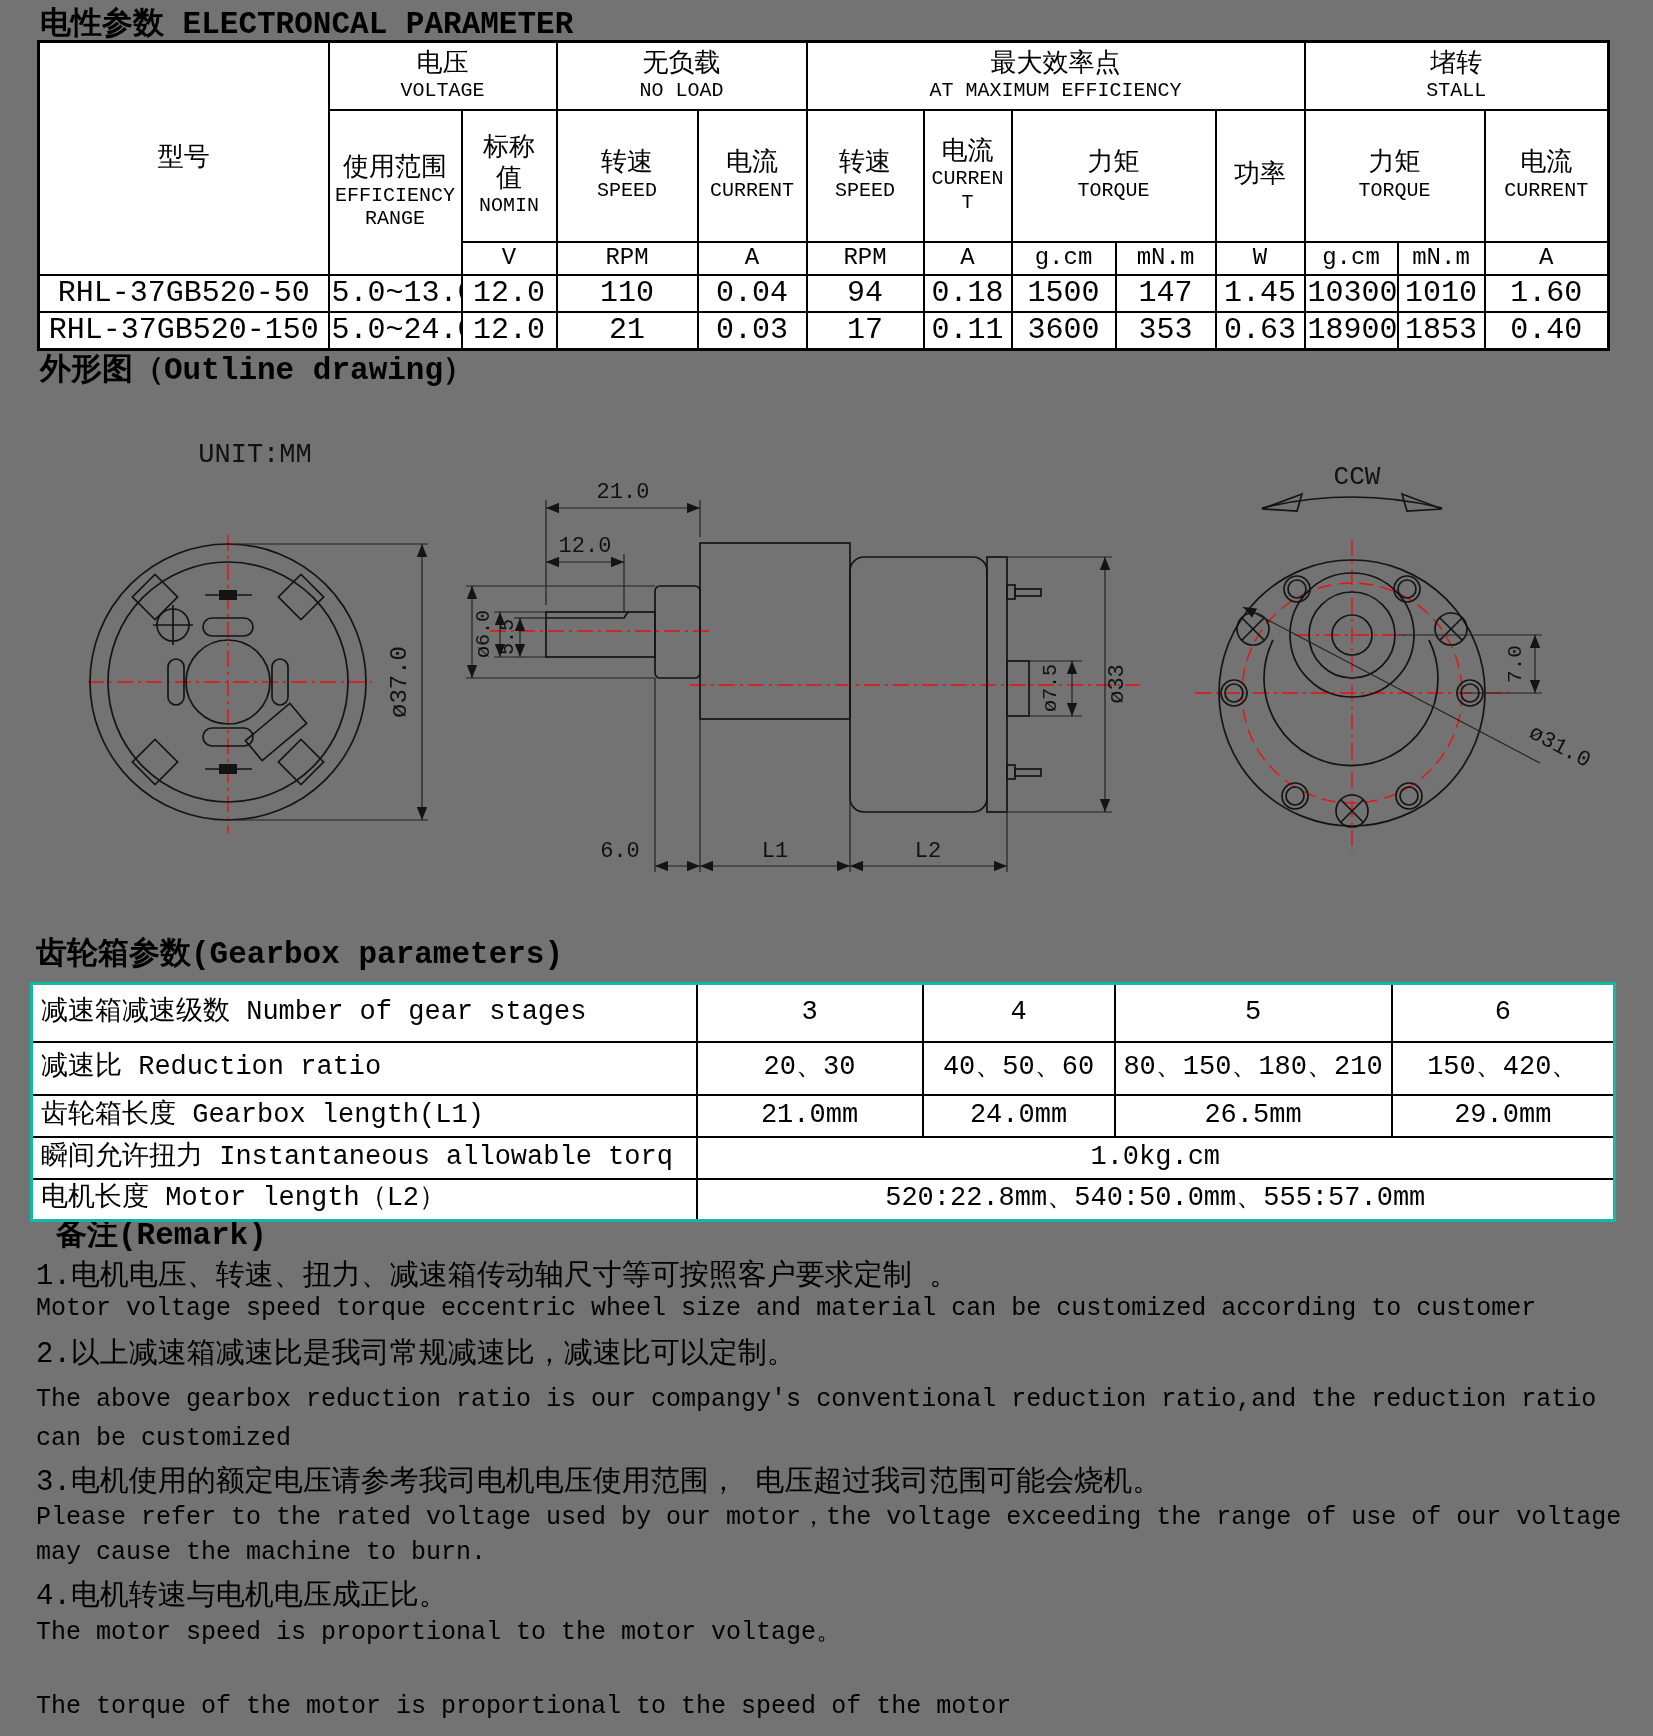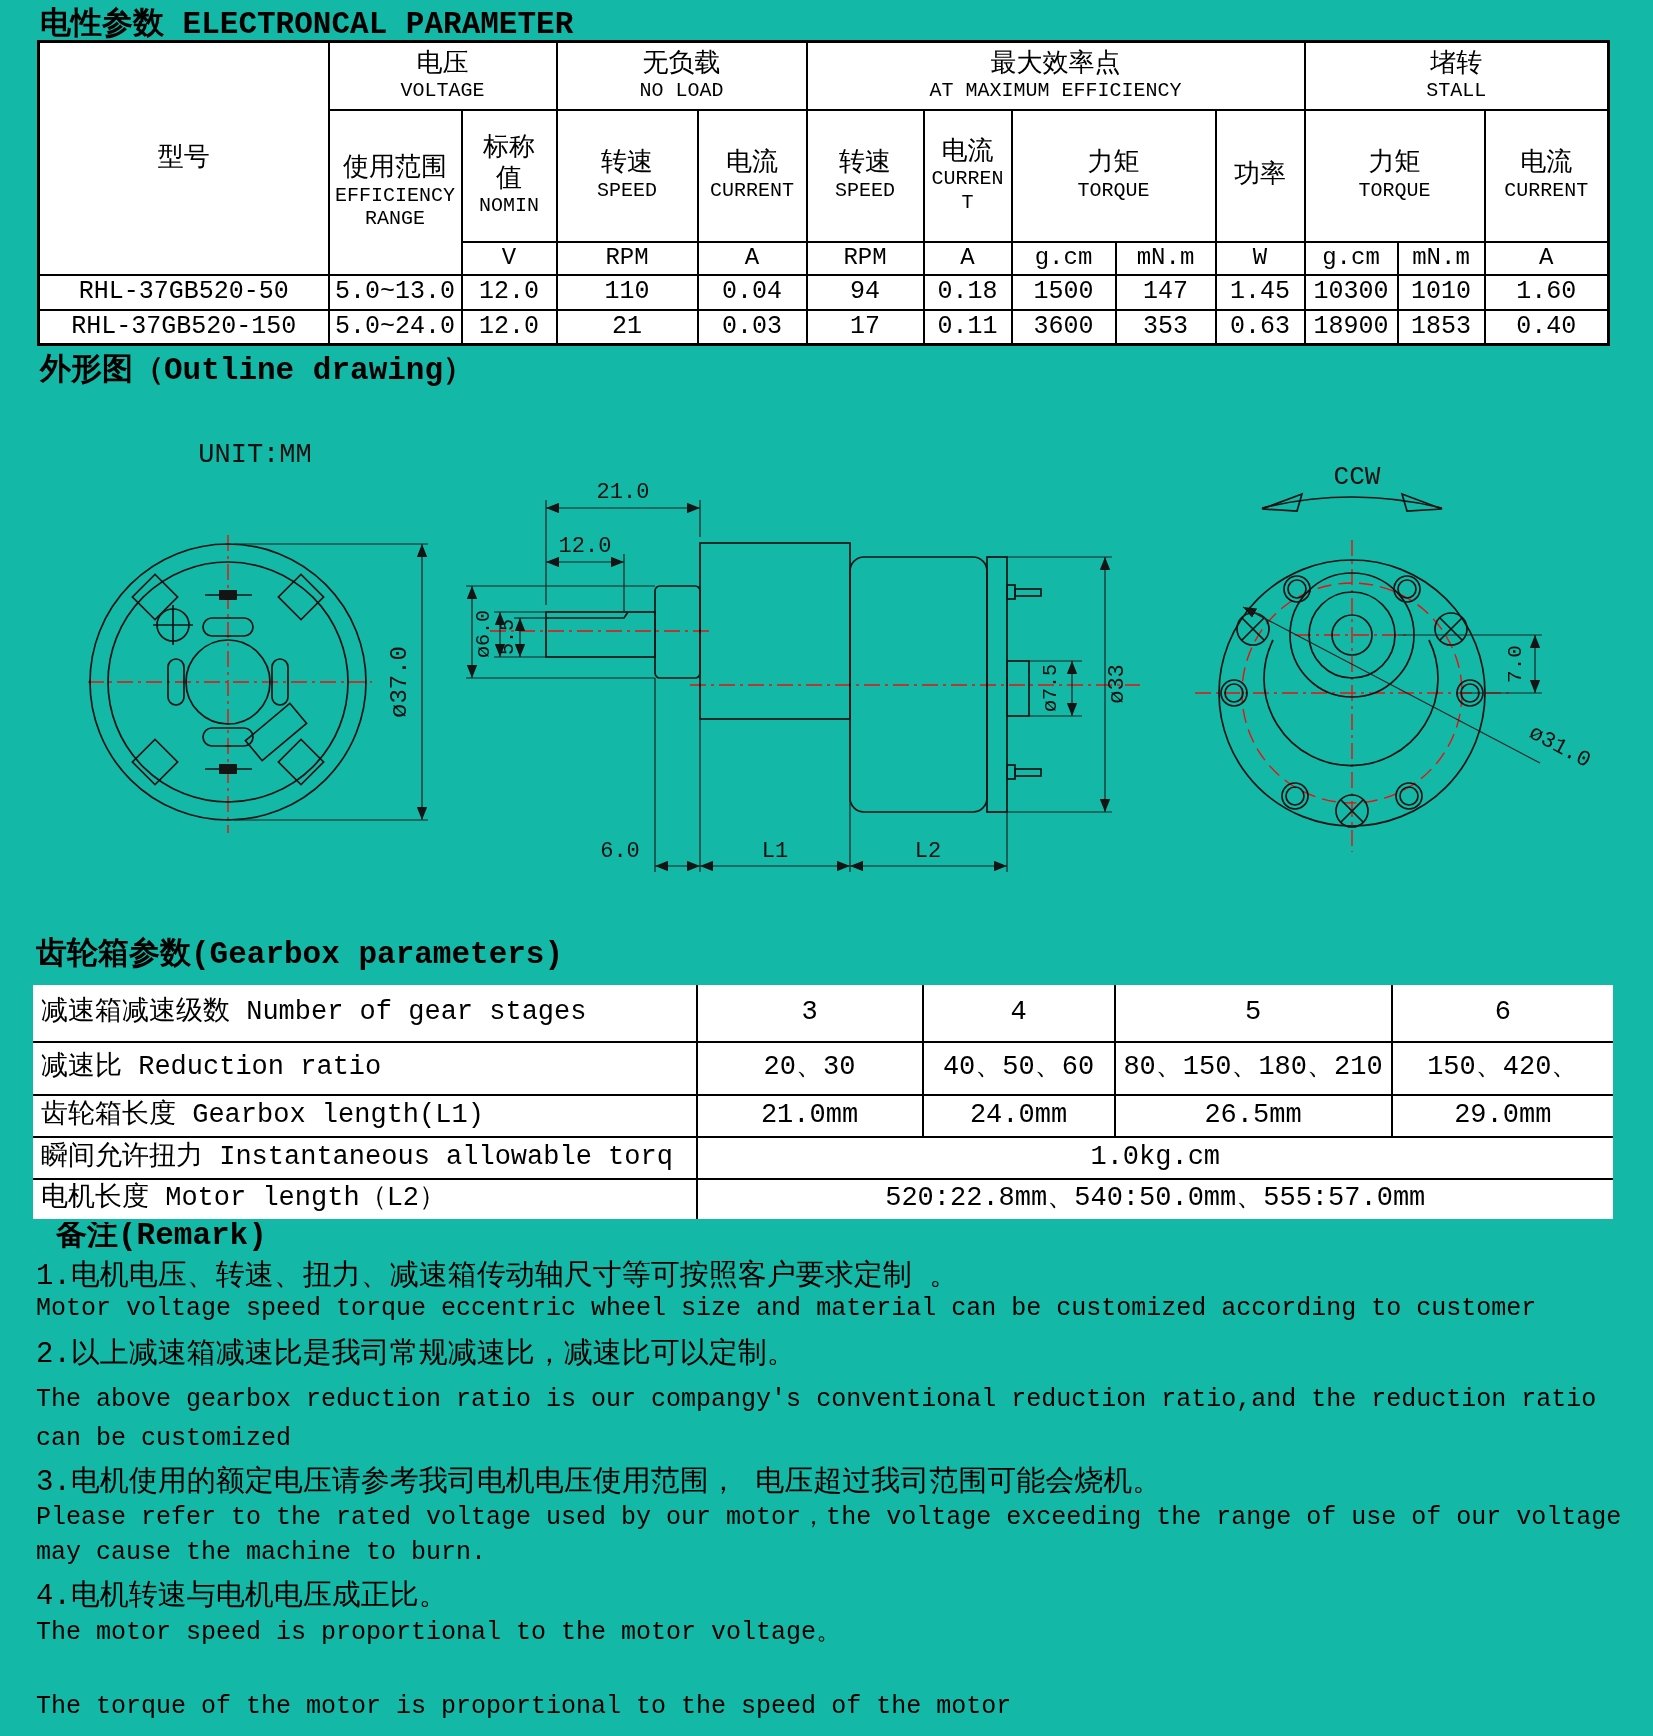--- a/index.html
+++ b/index.html
@@ -1,31 +1,31 @@
 <!DOCTYPE html>
 <html><head>
 <meta charset="utf-8">
 <style>
   html,body{margin:0;padding:0;background:#fff;}
-  .page{position:relative;width:1653px;height:1736px;background:#14b8a6;overflow:hidden;
+  .page{position:relative;width:1653px;height:1736px;background:#737373;overflow:hidden;
         font-family:"Liberation Mono","DejaVu Sans Mono",monospace;color:#000;}
   .title{position:absolute;font-weight:bold;font-size:31px;white-space:nowrap;}
   table{border-collapse:collapse;position:absolute;table-layout:fixed;background:#fff;}
   td{overflow:hidden;}
   
   .etab{left:37px;top:40px;width:1570px;border:3px solid #000;}
   .etab td{border:2.6px solid #000;text-align:center;vertical-align:middle;padding:0 2px;line-height:1.18;}
   .etab tr.h1{height:68px}
   .etab tr.h2{height:132px}
   .etab tr.h3{height:33px}
   .etab tr.dr{height:35px}
   .zh{font-size:26px;}
   .en{font-size:20px;}
   .unit{font-size:24px;}
-  .val{font-size:25px;}
+  .val{font-size:30px;}
   .brk .en{word-break:break-all;}
   .c-nom .zh{max-width:56px;margin:0 auto;word-break:break-all;}
   
   .gtab{left:30px;top:982px;width:1583px;border:3px solid #14b8a6;}
   .gtab td{border:2.6px solid #000;font-size:27px;text-align:center;vertical-align:middle;line-height:1.1;}
   .gtab tr{height:42px}
   .gtab tr.g1{height:58px}
   .gtab tr.g2{height:53px}
   .gtab td.lbl{text-align:left;padding-left:8px;white-space:nowrap;}
   

